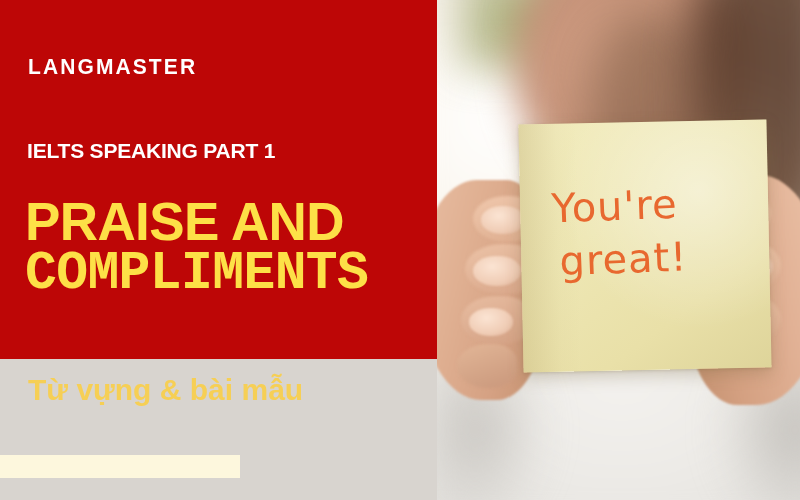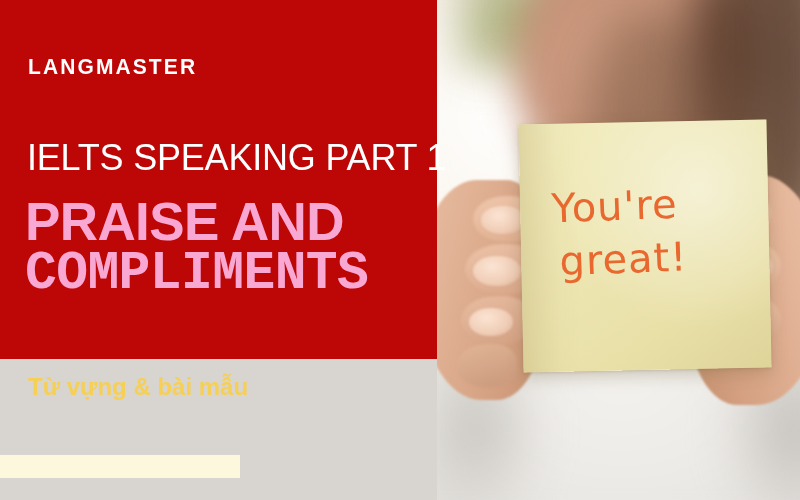--- a/index.html
+++ b/index.html
@@ -39,46 +39,46 @@
     font-family: "Liberation Sans", sans-serif;
     transform: scaleY(1.05);
     transform-origin: left top;
   }
 
   .subtitle {
     position: absolute;
     left: 27px;
     top: 140px;
     color: #ffffff;
-    font-size: 36px;
-    font-weight: 400;
+    font-size: 21px;
+    font-weight: 700;
     letter-spacing: -0.2px;
     line-height: 1;
     white-space: nowrap;
   }
 
   .headline {
     position: absolute;
     left: 25px;
     top: 196px;
-    color: #f9a8d4;
+    color: #fde047;
     font-size: 53px;
     font-weight: 700;
     line-height: 0.99;
     letter-spacing: -0.6px;
     white-space: nowrap;
   }
   .headline .line2 { display: block; font-family: Liberation Mono, monospace; }
 
   .tagline {
     position: absolute;
     left: 28px;
     top: 375px;
     color: #f6cf55;
-    font-size: 24px;
+    font-size: 30px;
     font-weight: 700;
     line-height: 1;
     white-space: nowrap;
   }
 
   .cream-bar {
     position: absolute;
     left: 0;
     top: 455px;
     width: 240px;

